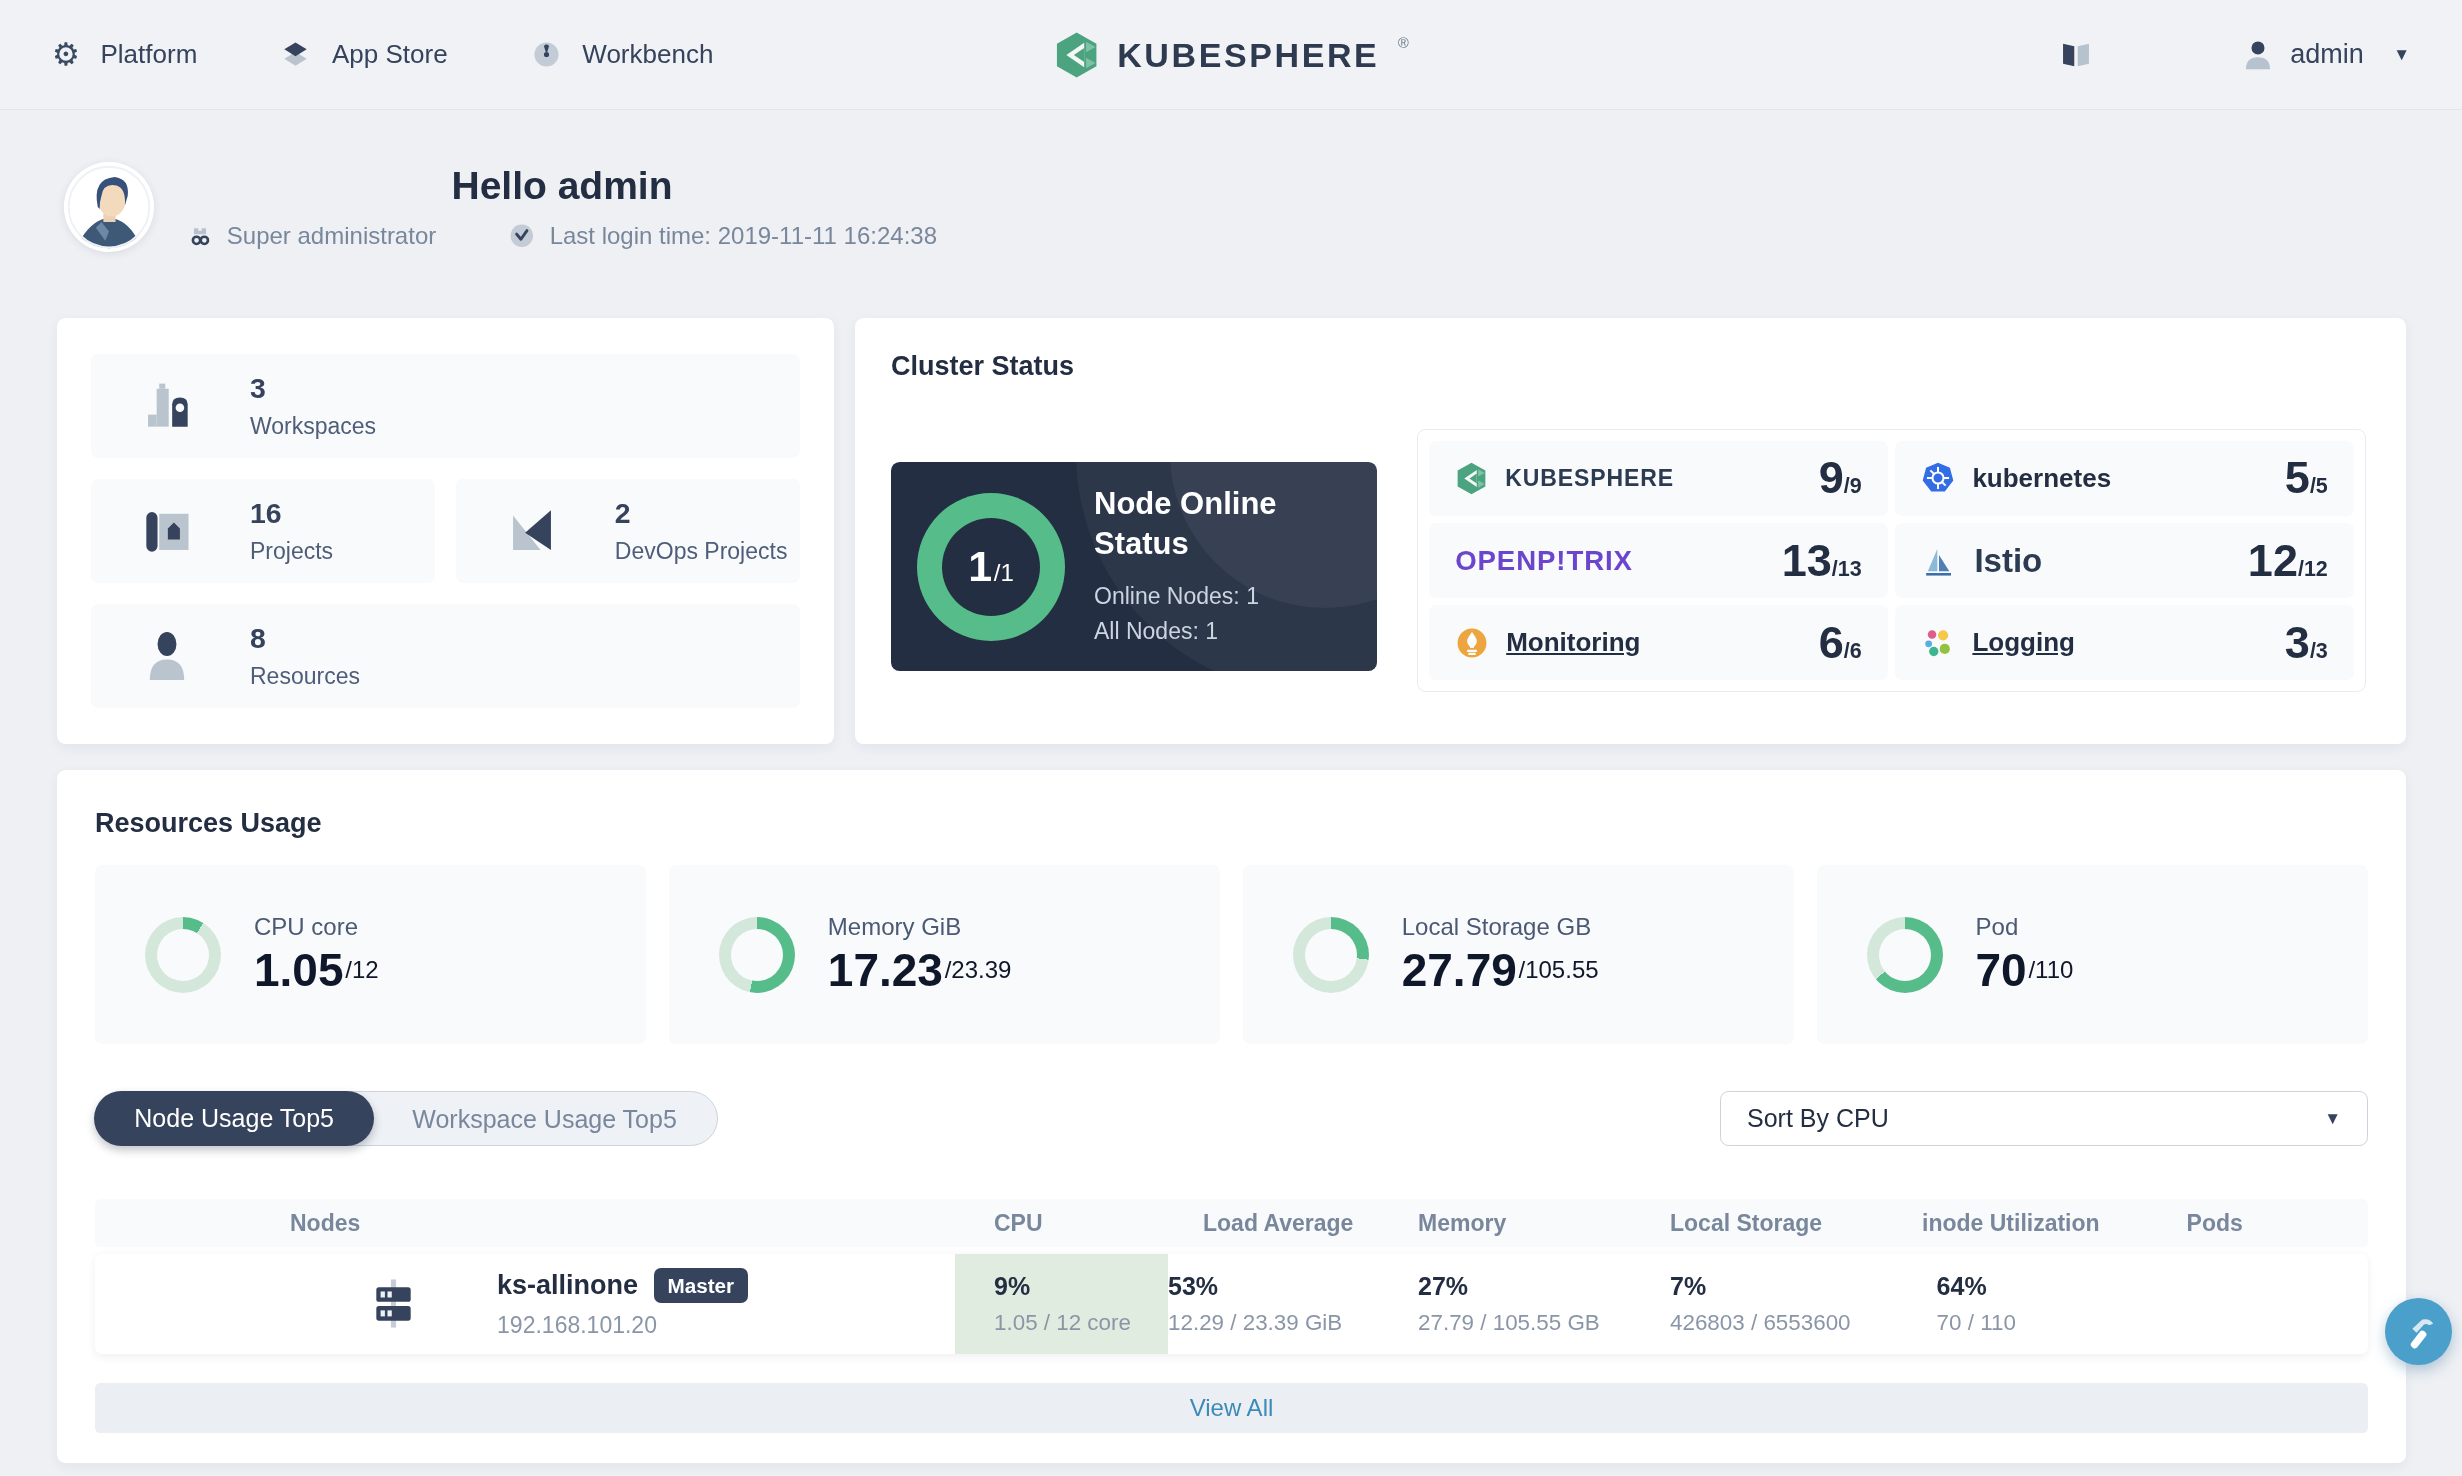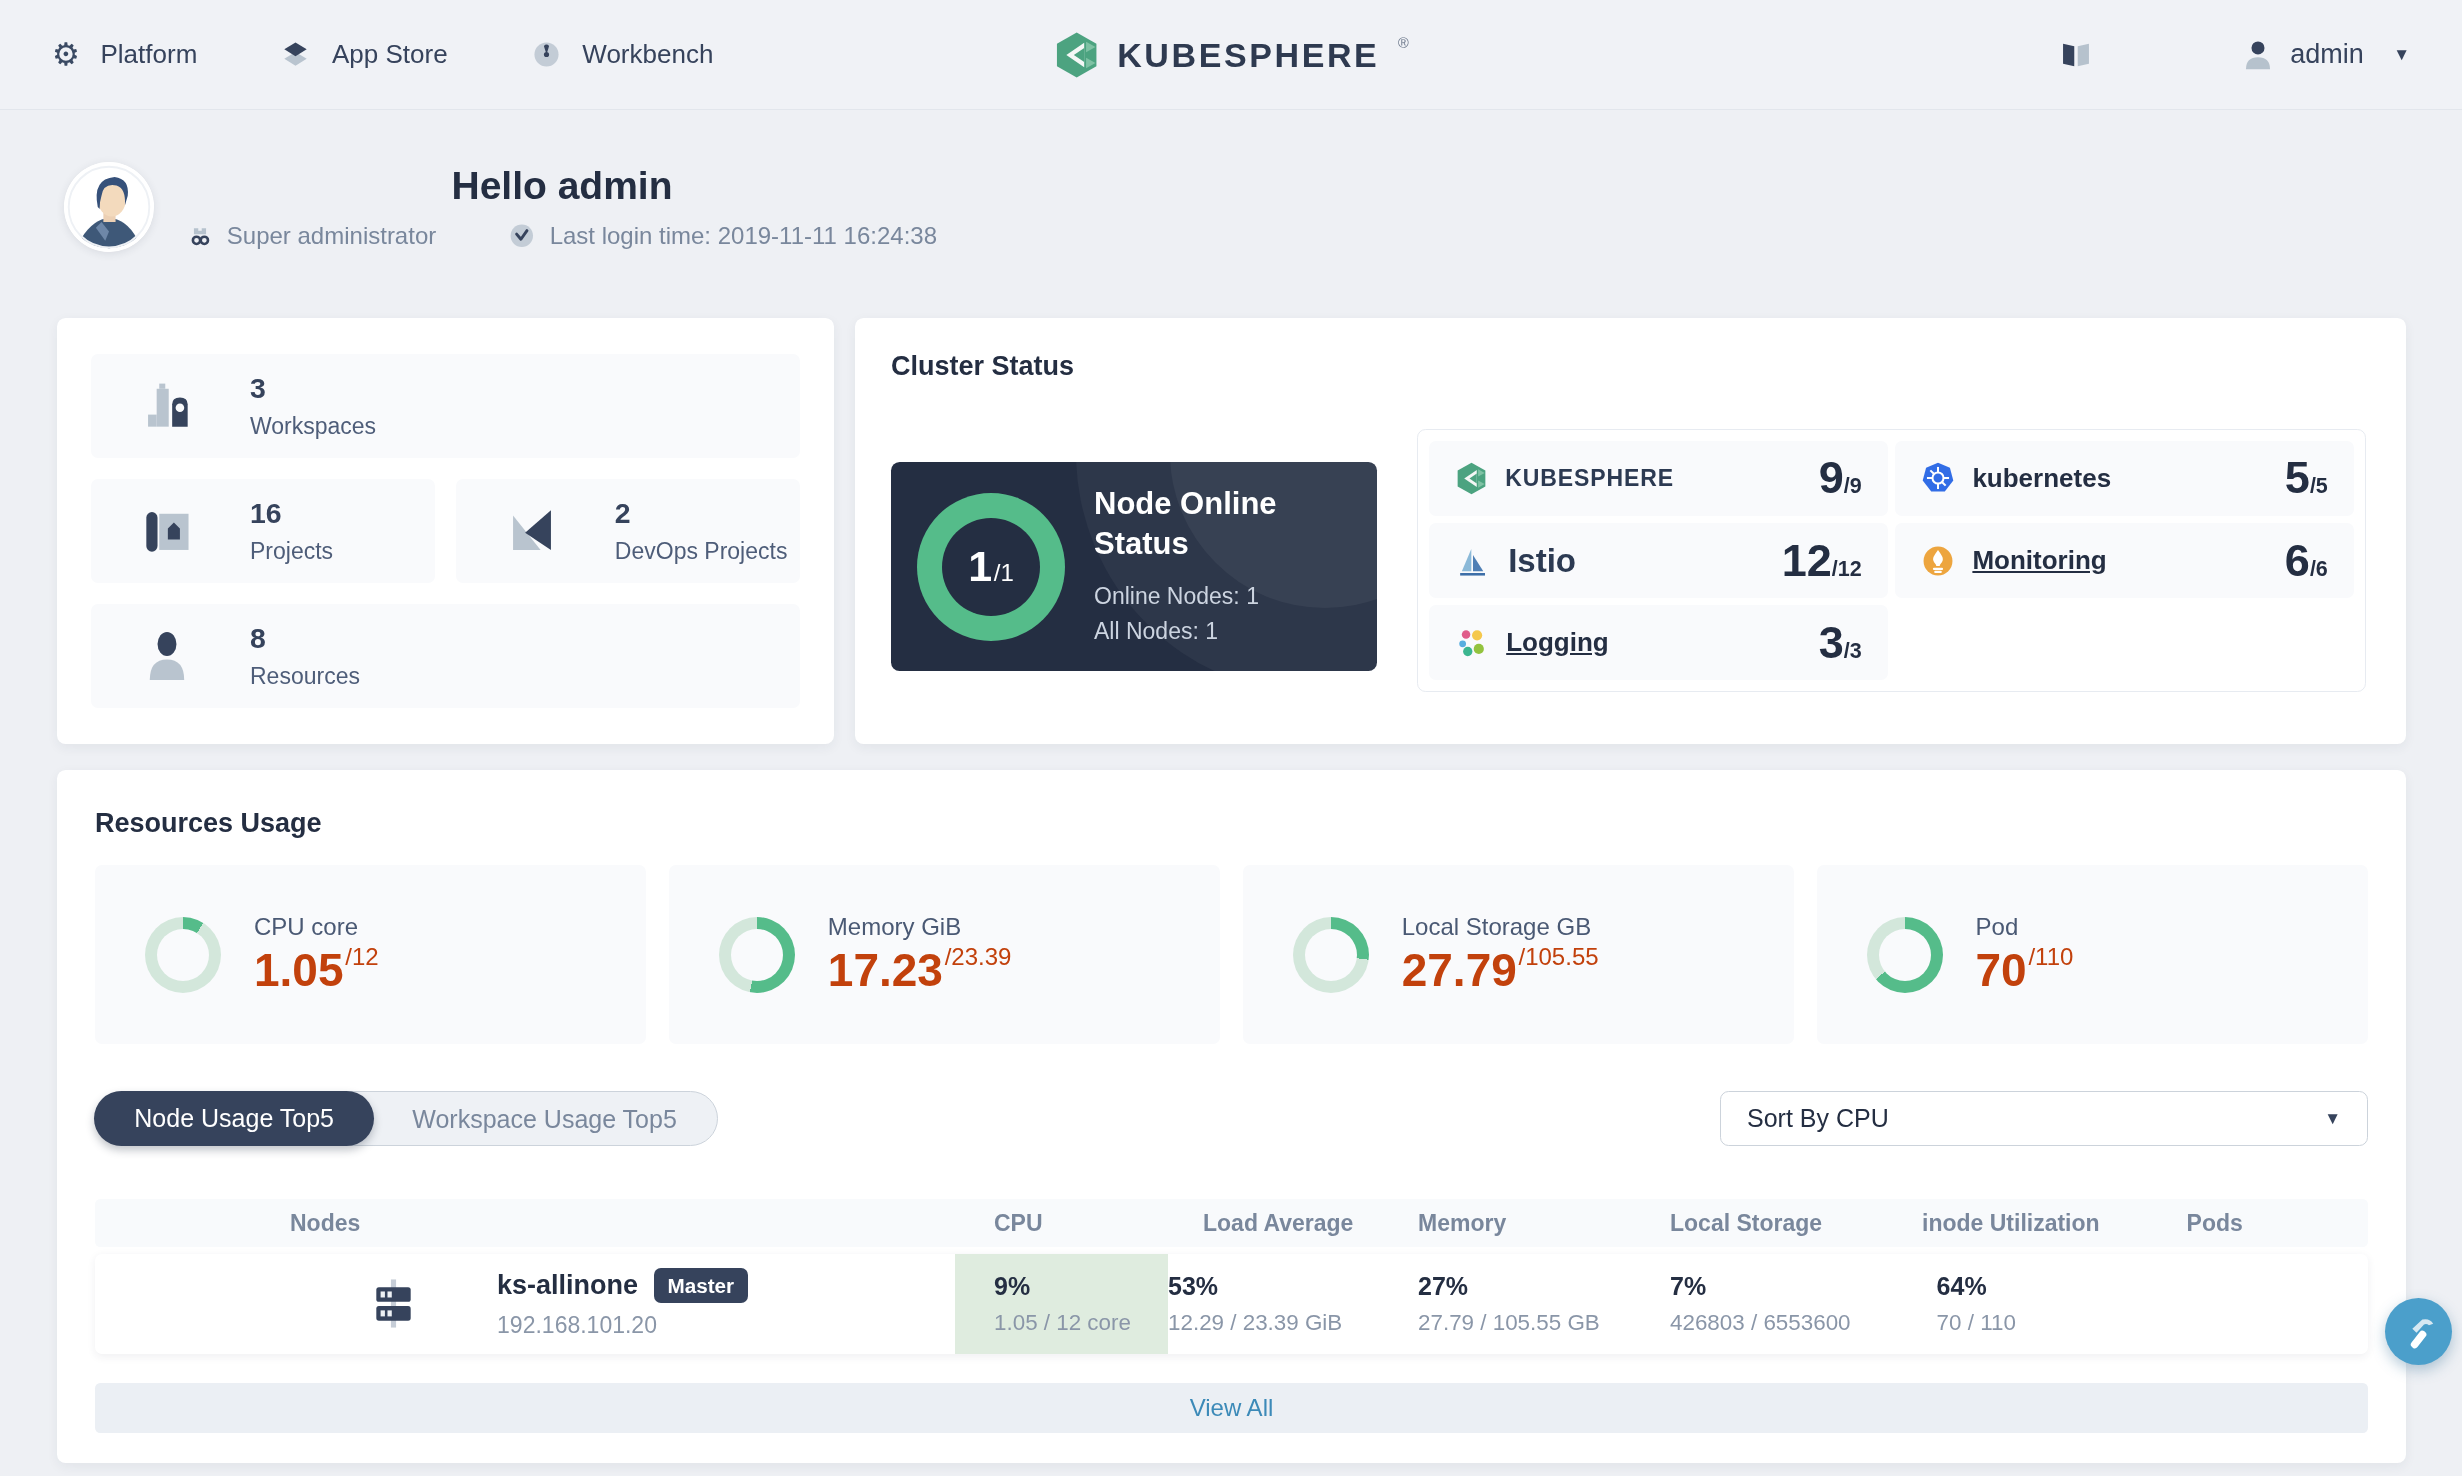--- a/index.html
+++ b/index.html
@@ -71,21 +71,21 @@
   .n-istio{font-size:33px;font-weight:800;color:#2c3a52;}
   .n-mon,.n-log{font-size:26px;font-weight:700;color:#242e42;text-decoration:underline;}
   
   .resources-card{left:57px;top:770px;width:2349px;height:693px;padding:38px;}
   .gauges{display:grid;grid-template-columns:repeat(4,1fr);gap:22.4px;height:179px;margin-top:26px;}
   .gauge-card{background:#f9fafc;border-radius:6.9px;display:flex;align-items:center;padding-left:50px;gap:33px;}
   .gauge-ring{width:76px;height:76px;border-radius:50%;flex:none;position:relative;
     background:conic-gradient(#55bc8a calc(var(--p,0)*1%),#d3e7db 0);}
   .gauge-ring::after{content:"";position:absolute;inset:12px;border-radius:50%;background:#f9fafc;}
   .gauge-label{font-size:24px;color:#4a5974;}
-  .gauge-value{display:flex;align-items:flex-start;margin-top:2px;color:#c2410c;}
+  .gauge-value{display:flex;align-items:center;margin-top:2px;color:#0f172a;}
   .gv-big{font-size:46px;font-weight:700;}
   .gv-small{font-size:24px;margin-left:1.7px;}
   .controls{display:flex;justify-content:space-between;align-items:flex-end;margin-top:47px;height:55px;}
   .tab-group{display:flex;align-items:center;background:#eef1f5;border:1.7px solid #ccd3db;border-radius:29px;height:55px;}
   .tab{padding:0 40px;font-size:25px;color:#79879c;line-height:52px;cursor:pointer;white-space:nowrap;}
   .tab.active{background:#36435c;color:#fff;border-radius:27.6px;height:55px;line-height:55px;
     margin:-1.7px;box-shadow:0 4.3px 8.6px rgba(36,46,66,.28);}
   .dropdown{width:648px;height:55px;background:#fff;border:1.7px solid #ccd3db;border-radius:8.6px;
     display:flex;align-items:center;padding:0 26px;font-size:25px;color:#242e42;cursor:pointer;}
   .dropdown .caret{margin-left:auto;}
@@ -338,20 +338,27 @@
           </g>
         </svg>
       </span>
       <span class="n-k8s">kubernetes</span>
       <span class="comp-value">
         <span class="cv-big">5</span>
         <span class="cv-small">/5</span>
       </span>
     </div>
 
+    <div class="comp-cell">
+      <span class="n-op">OPENP!TRIX</span>
+      <span class="comp-value">
+        <span class="cv-big">13</span>
+        <span class="cv-small">/13</span>
+      </span>
+    </div>
 
     <div class="comp-cell">
       <span>
         <svg width="36" height="36" viewBox="0 0 42 42">
           <polygon points="8,33 19,7 19,33" fill="#8bb9d8"></polygon>
           <polygon points="21,14 33,33 21,33" fill="#4f7fb5"></polygon>
           <rect x="6" y="35" width="29" height="3" fill="#3d6ea8"></rect>
         </svg>
       </span>
       <span class="n-istio">Istio</span>

